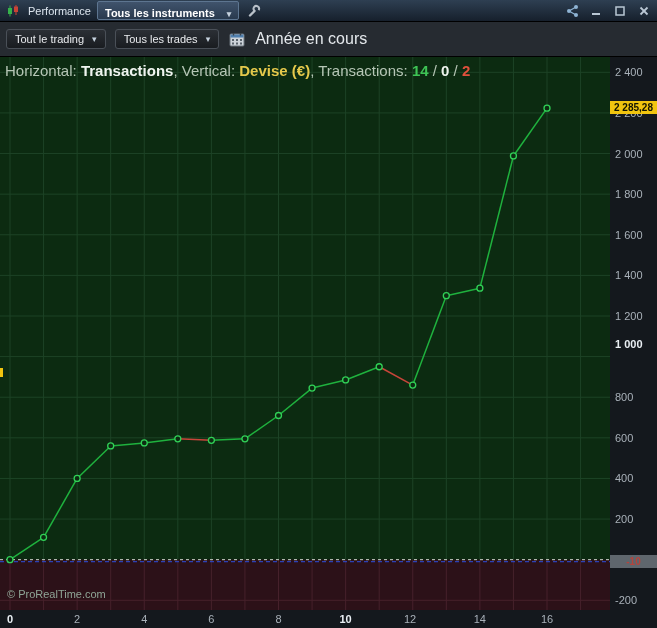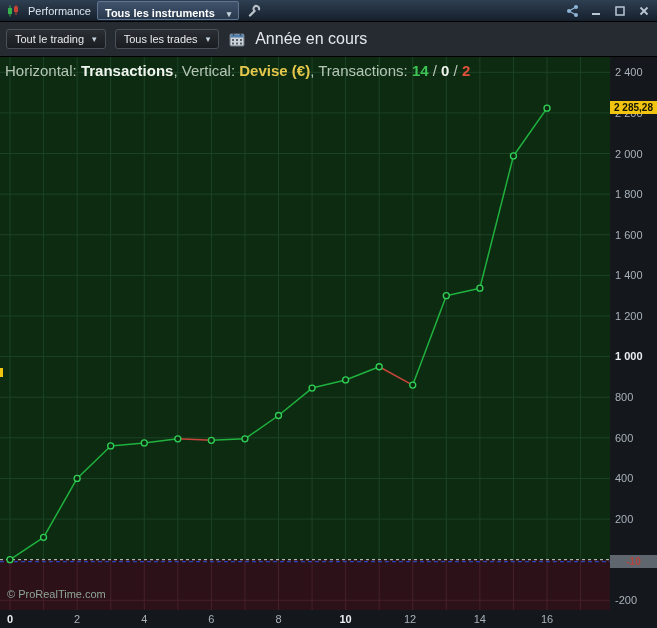--- a/index.html
+++ b/index.html
@@ -220,21 +220,21 @@
       <div class="left-marker"></div>
     </div>
     <div class="right-axis">
         <span class="ytick" style="top: 9.3px;">2 400</span>
         <span class="ytick" style="top: 49.9154px;">2 200</span>
         <span class="ytick" style="top: 90.5308px;">2 000</span>
         <span class="ytick" style="top: 131.146px;">1 800</span>
         <span class="ytick" style="top: 171.762px;">1 600</span>
         <span class="ytick" style="top: 212.377px;">1 400</span>
         <span class="ytick" style="top: 252.992px;">1 200</span>
-        <span class="ytick bold" style="top: 293px;">1 000</span>
+        <span class="ytick bold" style="top: 281px;">1 000</span>
         <span class="ytick" style="top: 334.223px;">800</span>
         <span class="ytick" style="top: 374.838px;">600</span>
         <span class="ytick" style="top: 415.454px; text-align: right;">400</span>
         <span class="ytick" style="top: 456.069px;">200</span>
         <span class="ytick" style="top: 537.3px;">-200</span>
         <div class="tag" style="top: 497.715px; background: rgb(95, 102, 109); color: rgb(181, 68, 60);">-10</div>
         <div class="tag" style="top: 44.135px; background: rgb(241, 196, 15); color: rgb(20, 20, 0);">2 285,28</div>
       </div>
     <div class="bottom-axis">
         <span class="xtick bold" style="left: 10px;">0</span>

